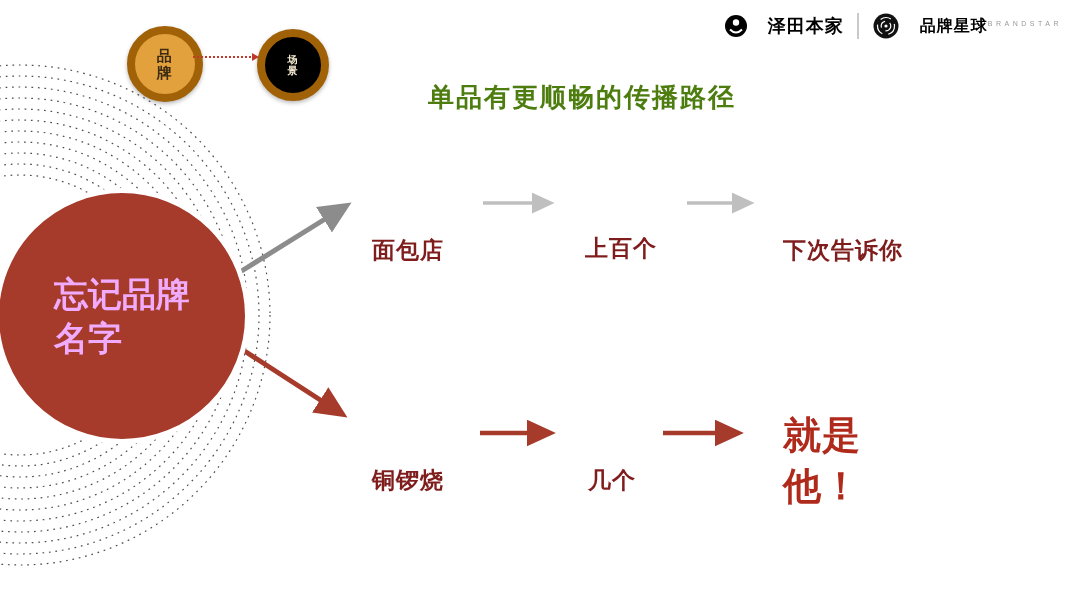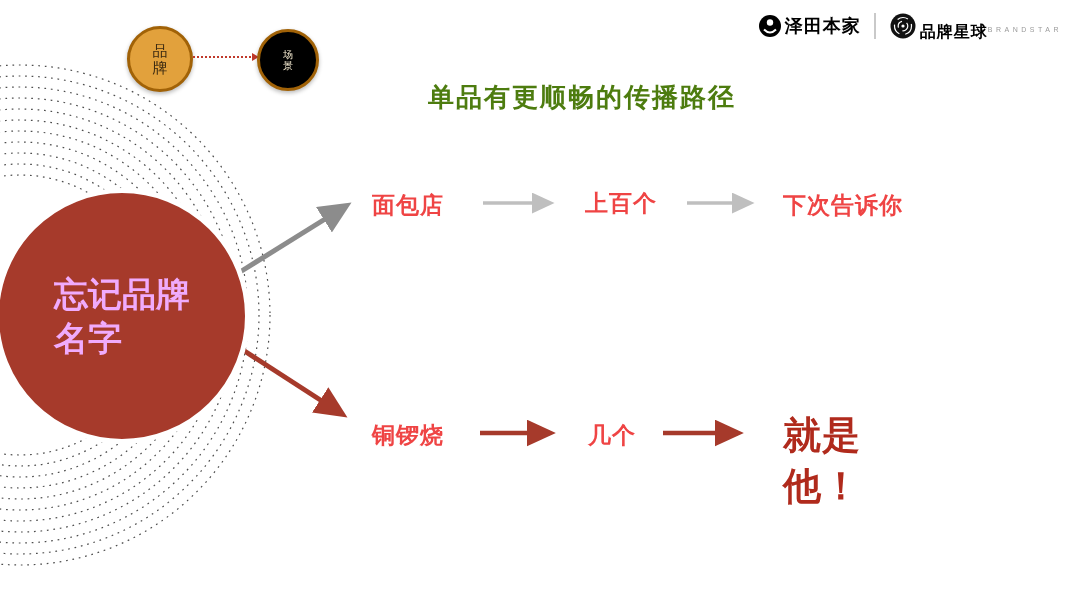--- a/index.html
+++ b/index.html
@@ -3,54 +3,54 @@
 <meta charset="utf-8">
 <style>
   html,body{margin:0;padding:0;background:#fff;}
   .slide{
     position:relative;width:1080px;height:603px;background:#ffffff;overflow:hidden;
     font-family:"Liberation Sans","DejaVu Sans",sans-serif;
   }
   
   .badge-circle{
     position:absolute;border-radius:50%;display:flex;align-items:center;justify-content:center;
-    text-align:center;font-weight:400;box-shadow:0 2px 4px rgba(0,0,0,.28);border:3px solid #a16207;
+    text-align:left;font-weight:700;box-shadow:0 2px 4px rgba(0,0,0,.28);border:8px solid #a16207;
   }
   .badge-brand{left:127px;top:26px;width:60px;height:60px;background:#e2a13c;color:#3d2b12;font-size:15px;}
   .badge-scene{left:257px;top:29px;width:56px;height:56px;background:#000000;color:#f7ecd2;font-size:10px;}
   .badge-circle .stack{width:1.1em;line-height:1.15;}
   .badge-connector{
     position:absolute;left:193px;top:56px;width:62px;height:0;border-top:2px dotted #c0392b;
   }
   .badge-arrowhead{
     position:absolute;right:-4px;top:-5px;width:0;height:0;
     border-left:7px solid #c0392b;border-top:4px solid transparent;border-bottom:4px solid transparent;
   }
   
   .logos{position:absolute;top:12px;right:18px;display:flex;align-items:center;gap:13px;}
-  .logo-group{display:flex;align-items:flex-end;gap:3px;}
+  .logo-group{display:flex;align-items:center;gap:20px;}
   .logo-zetian-label{font-size:18px;font-weight:800;color:#000;letter-spacing:1px;}
   .logo-divider{width:2px;height:26px;background:#c9c9c9;}
   .logo-text-col{display:flex;flex-direction:row;align-items:flex-start;line-height:1;}
   .logo-brandstar-label{font-size:16px;font-weight:800;color:#000;letter-spacing:1px;}
   .logo-brandstar-sub{font-size:7px;letter-spacing:3.5px;color:#9a9a9a;margin-top:2px;}
   
   .title{
     position:absolute;left:428px;top:80px;font-size:26px;font-weight:800;color:#4d7c0f;letter-spacing:2px;
   }
   
   .big-circle{
     position:absolute;left:-6px;top:188px;width:246px;height:246px;border-radius:50%;
     background:#a63a2b;border:5px solid #fff;display:flex;align-items:center;justify-content:center;
   }
   .big-circle-text{
     color:#f0abfc;font-size:34px;font-weight:800;text-align:left;line-height:1.3;white-space:pre-line;
   }
   
-  .step{position:absolute;font-weight:800;color:#ef4444;font-size:23px;letter-spacing:1px;}
+  .step{position:absolute;font-weight:800;color:#7f1d1d;font-size:23px;letter-spacing:1px;margin-top:45px;}
   .step-bakery{left:372px;top:190px;}
   .step-hundreds{left:585px;top:188px;text-align:center;}
   .step-next{left:783px;top:190px;}
   .step-dorayaki{left:372px;top:420px;}
   .step-few{left:588px;top:420px;}
   .step-result{
     position:absolute;left:783px;top:410px;color:#b02a1c;font-size:38px;font-weight:800;
     line-height:1.35;white-space:pre-line;letter-spacing:1px;
   }
   .overlay{position:absolute;left:0;top:0;pointer-events:none;}

